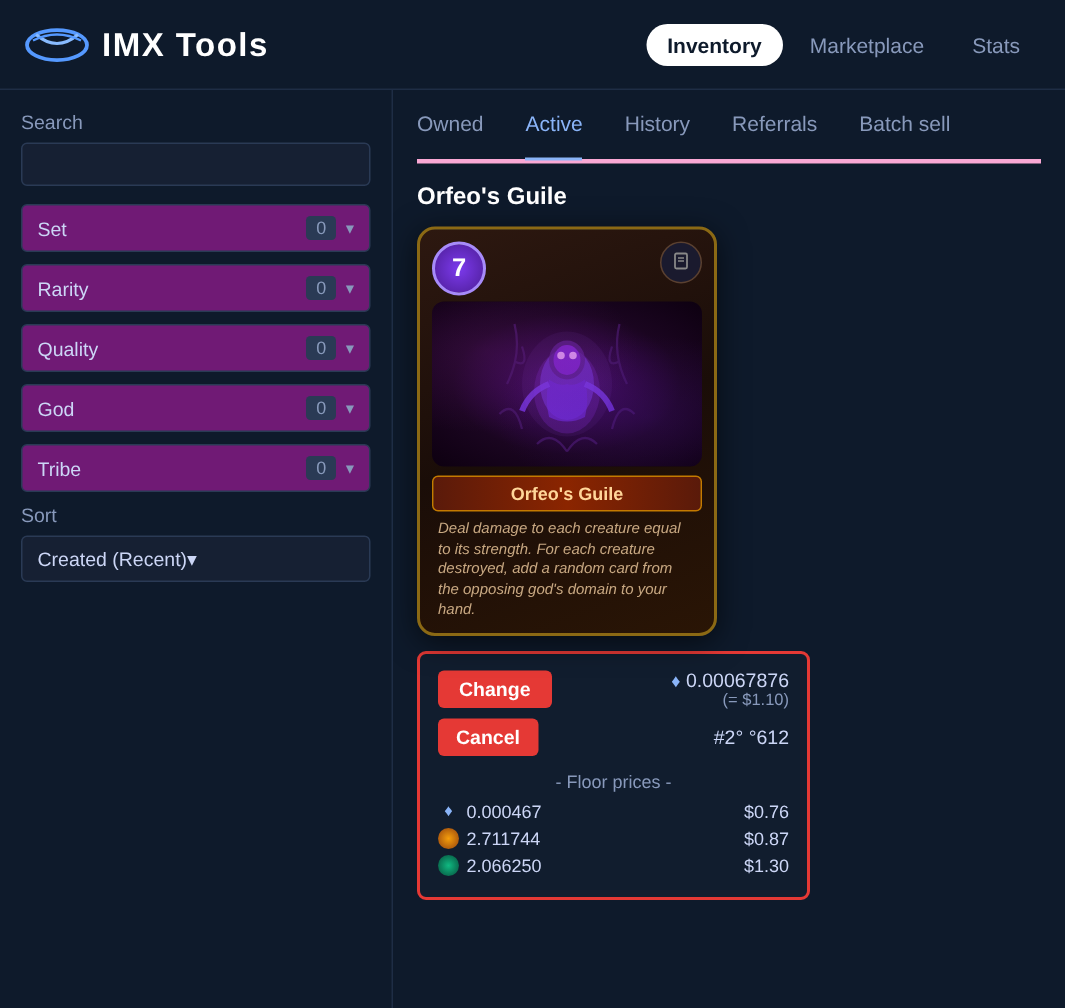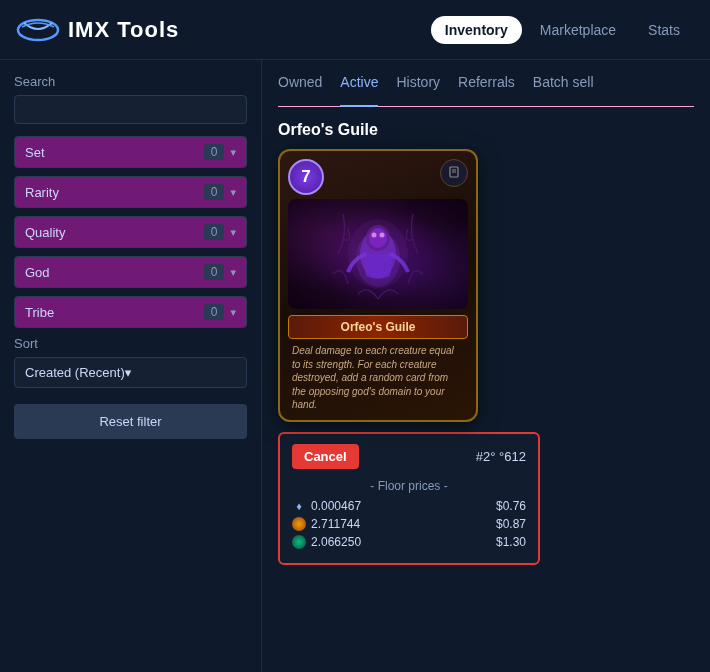--- a/index.html
+++ b/index.html
@@ -159,23 +159,23 @@
     .content {
       flex: 1;
       padding: 0 16px 16px 16px;
       overflow-y: auto;
     }
 
     
     .tabs {
       display: flex;
       align-items: center;
-      gap: 18px;
+      gap: 28px;
       padding: 14px 0 10px 0;
-      border-bottom: 1px solid #f9a8d4;
+      border-bottom: 3px solid #f9a8d4;
       margin-bottom: 14px;
     }
     .tab {
       font-size: 14px;
       color: #8899bb;
       cursor: pointer;
       padding-bottom: 6px;
       position: relative;
     }
     .tab.active {
@@ -446,21 +446,20 @@
         <span class="chevron-icon">▾</span>
       </div>
     </div>
 
     <div class="sort-label">Sort</div>
     <div class="sort-select">
       <span>Created (Recent)</span>
       <span>▾</span>
     </div>
 
-    <button class="reset-btn">Reset filter</button>
   </aside>
 
   <main class="content">
 
     <div class="tabs">
       <span class="tab">Owned</span>
       <span class="tab active">Active</span>
       <span class="tab">History</span>
       <span class="tab">Referrals</span>
       <span class="tab">Batch sell</span>
@@ -512,20 +511,30 @@
             <path d="M62,50 Q75,55 80,68" stroke="#7c3aed" stroke-width="4" fill="none" opacity="0.8"></path>
 
             <ellipse cx="50" cy="50" rx="30" ry="35" fill="#a855f7" opacity="0.08"></ellipse>
           </svg>
         </div>
         <div class="card-name-bar">Orfeo's Guile</div>
         <div class="card-desc">Deal damage to each creature equal to its strength. For each creature destroyed, add a random card from the opposing god's domain to your hand.</div>
       </div>
 
       <div class="price-panel">
+        <div class="price-row-top">
+          <button class="change-btn">Change</button>
+          <div class="price-eth">
+            <div>
+              <span style="color:#8ab4f8; font-size:12px;">♦</span>
+              <span>0.00067876</span>
+            </div>
+            <div class="eth-usd">(= $1.10)</div>
+          </div>
+        </div>
         <div class="price-row-mid">
           <button class="cancel-btn">Cancel</button>
           <span class="order-info">#2°  °612</span>
         </div>
         <div class="floor-prices-label">- Floor prices -</div>
 
         <div class="floor-row">
           <div class="floor-left">
             <span class="eth-icon">♦</span>
             <span>0.000467</span>

